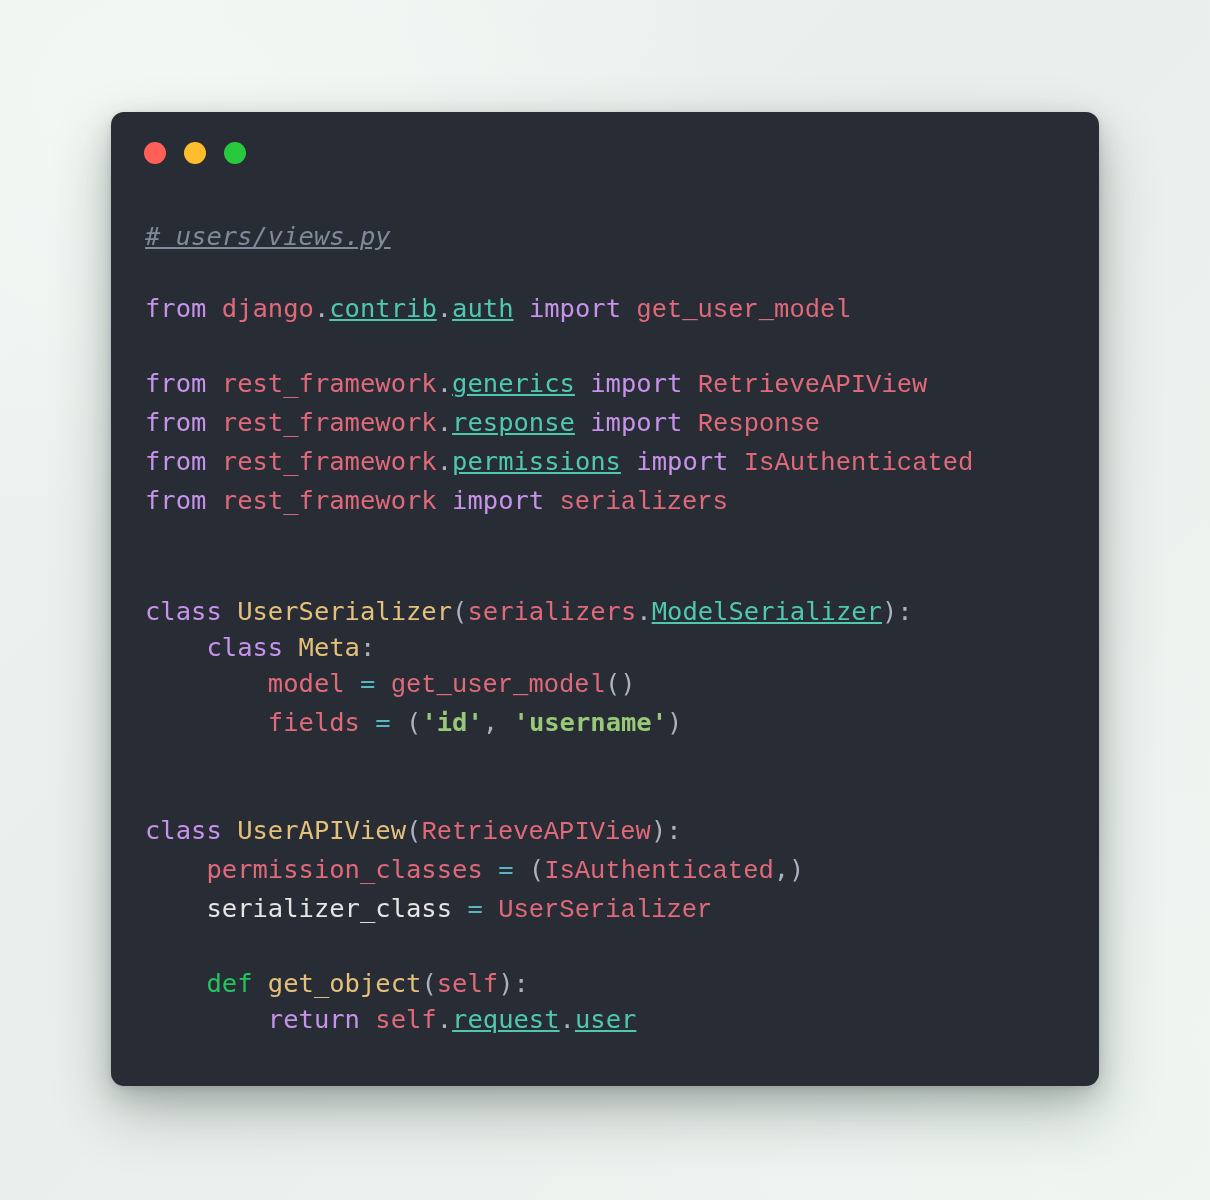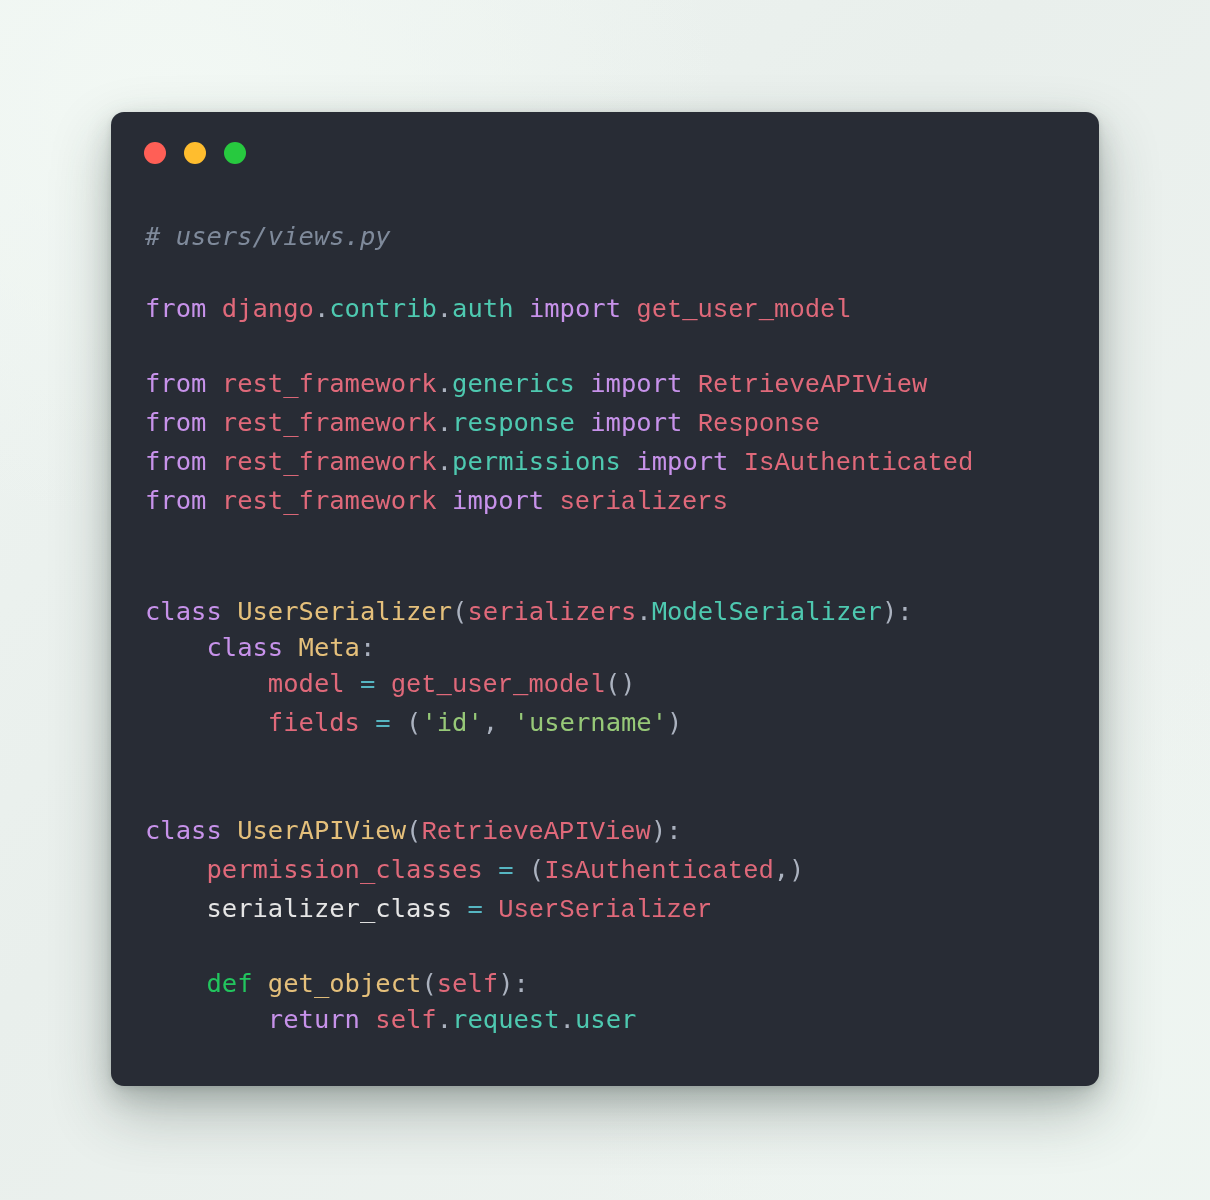--- a/index.html
+++ b/index.html
@@ -71,45 +71,45 @@
     white-space: pre;
     color: #c8ccd4;
     letter-spacing: 0px;
     -webkit-font-smoothing: antialiased;
   }
 
   
   .tok-comment  { color: #7f8a9b; font-style: italic; }
   .tok-kw       { color: #c792ea; }
   .tok-mod      { color: #e0697a; }
-  .tok-attr     { color: #4ec9b0; }
+  .tok-attr     { color: #4ec9b0; text-decoration: underline; }
   .tok-name     { color: #e0697a; font-family: Liberation Mono, monospace; }
   .tok-class    { color: #e5c07b; }
   .tok-fn       { color: #e5c07b; }
   .tok-punc     { color: #abb2bf; }
   .tok-op       { color: #56b6c2; }
-  .tok-str      { color: #97c978; }
+  .tok-str      { color: #97c978; font-weight: bold; }
   .tok-var      { color: #e0697a; }
   .tok-self     { color: #e0697a; }
 </style>
 </head>
 <body>
 
 <div id="code-window" style="background: rgb(40, 44, 53);">
 
   <div id="titlebar">
     <div id="traffic-lights">
       <span class="dot" id="dot-close" style="background: rgb(255, 95, 86);"></span>
       <span class="dot" id="dot-min" style="background: rgb(255, 189, 46);"></span>
       <span class="dot" id="dot-max" style="background: rgb(39, 201, 63);"></span>
     </div>
   </div>
 
   <div id="code-area">
-<pre id="code-block" style="color: rgb(200, 204, 212);"><span class="tok-comment" style="color: rgb(127, 138, 155);"># users/views.py</span>
+<pre id="code-block" style="color: rgb(200, 204, 212);"><span class="tok-comment" style="color: rgb(127, 138, 155); text-decoration: underline;"># users/views.py</span>
 
 <span class="tok-kw" style="color: rgb(199, 146, 234);">from</span> <span class="tok-mod" style="color: rgb(224, 105, 122);">django</span><span class="tok-punc" style="color: rgb(171, 178, 191);">.</span><span class="tok-attr" style="color: rgb(78, 201, 176);">contrib</span><span class="tok-punc" style="color: rgb(171, 178, 191);">.</span><span class="tok-attr" style="color: rgb(78, 201, 176);">auth</span> <span class="tok-kw" style="color: rgb(199, 146, 234);">import</span> <span class="tok-name" style="color: rgb(224, 105, 122);">get_user_model</span>
 
 <span class="tok-kw" style="color: rgb(199, 146, 234);">from</span> <span class="tok-mod" style="color: rgb(224, 105, 122);">rest_framework</span><span class="tok-punc" style="color: rgb(171, 178, 191);">.</span><span class="tok-attr" style="color: rgb(78, 201, 176);">generics</span> <span class="tok-kw" style="color: rgb(199, 146, 234);">import</span> <span class="tok-name" style="color: rgb(224, 105, 122);">RetrieveAPIView</span>
 <span class="tok-kw" style="color: rgb(199, 146, 234);">from</span> <span class="tok-mod" style="color: rgb(224, 105, 122);">rest_framework</span><span class="tok-punc" style="color: rgb(171, 178, 191);">.</span><span class="tok-attr" style="color: rgb(78, 201, 176);">response</span> <span class="tok-kw" style="color: rgb(199, 146, 234);">import</span> <span class="tok-name" style="color: rgb(224, 105, 122);">Response</span>
 <span class="tok-kw" style="color: rgb(199, 146, 234);">from</span> <span class="tok-mod" style="color: rgb(224, 105, 122);">rest_framework</span><span class="tok-punc" style="color: rgb(171, 178, 191);">.</span><span class="tok-attr" style="color: rgb(78, 201, 176);">permissions</span> <span class="tok-kw" style="color: rgb(199, 146, 234);">import</span> <span class="tok-name" style="color: rgb(224, 105, 122);">IsAuthenticated</span>
 <span class="tok-kw" style="color: rgb(199, 146, 234);">from</span> <span class="tok-mod" style="color: rgb(224, 105, 122);">rest_framework</span> <span class="tok-kw" style="color: rgb(199, 146, 234);">import</span> <span class="tok-name" style="color: rgb(224, 105, 122);">serializers</span>
 
 
 <span class="tok-kw" style="color: rgb(199, 146, 234);">class</span> <span class="tok-class" style="color: rgb(229, 192, 123);">UserSerializer</span><span class="tok-punc" style="color: rgb(171, 178, 191);">(</span><span class="tok-mod" style="color: rgb(224, 105, 122);">serializers</span><span class="tok-punc" style="color: rgb(171, 178, 191);">.</span><span class="tok-attr" style="color: rgb(78, 201, 176);">ModelSerializer</span><span class="tok-punc" style="color: rgb(171, 178, 191);">):</span>

